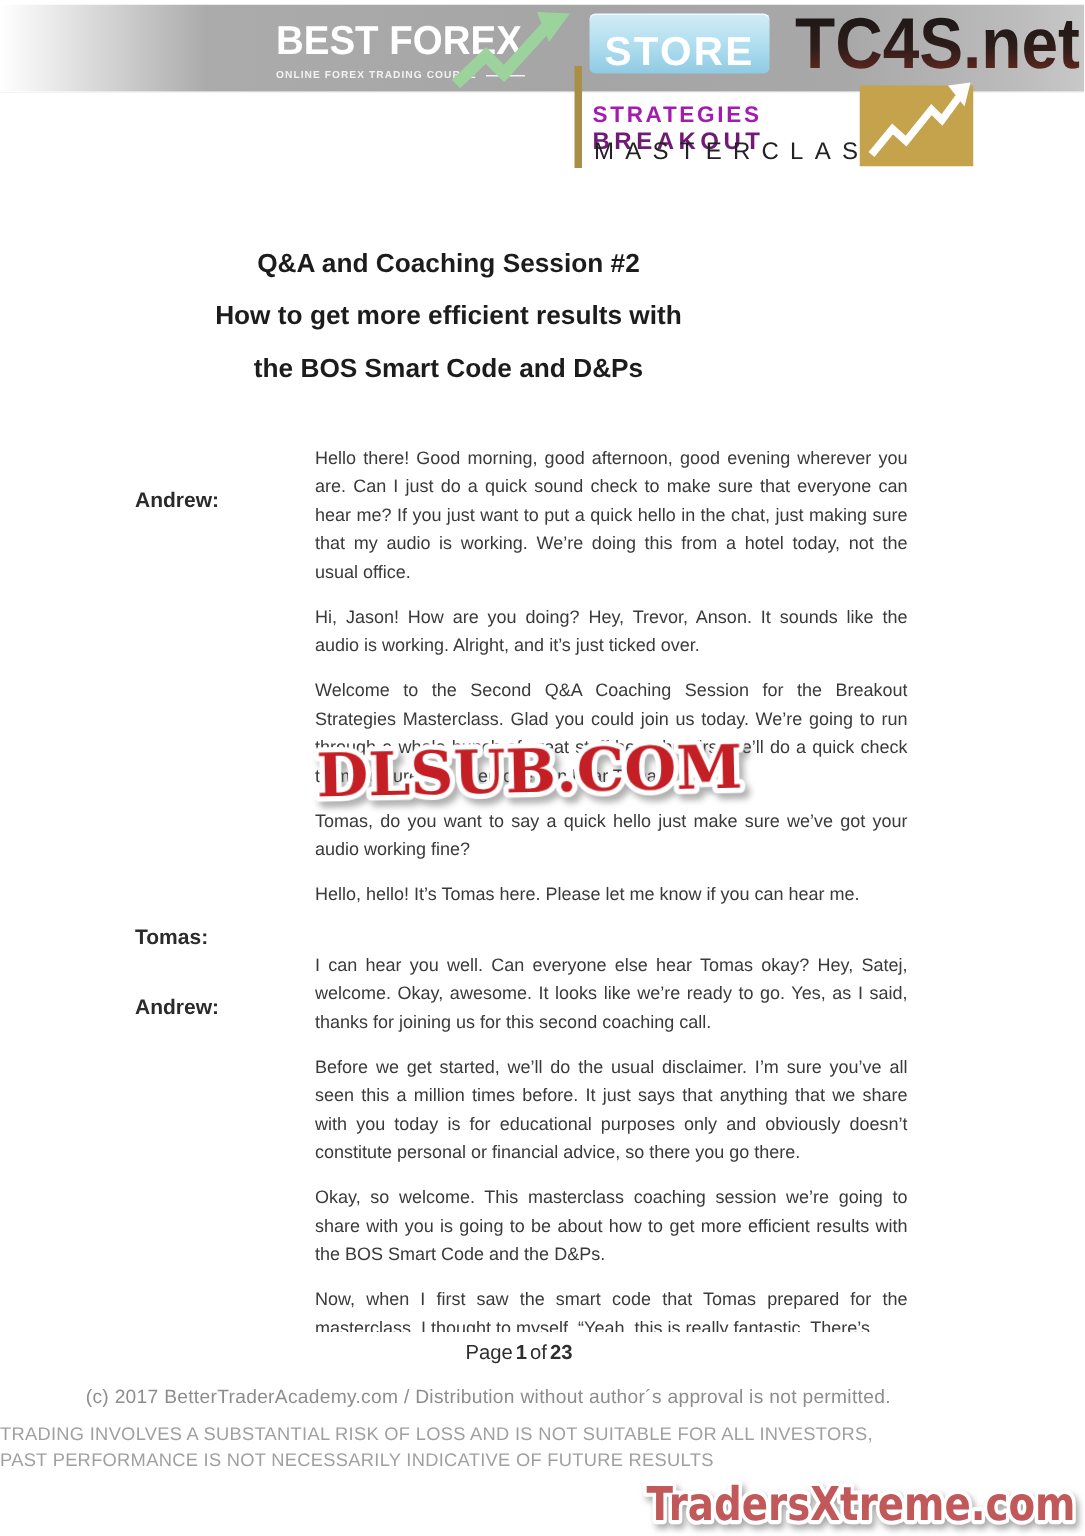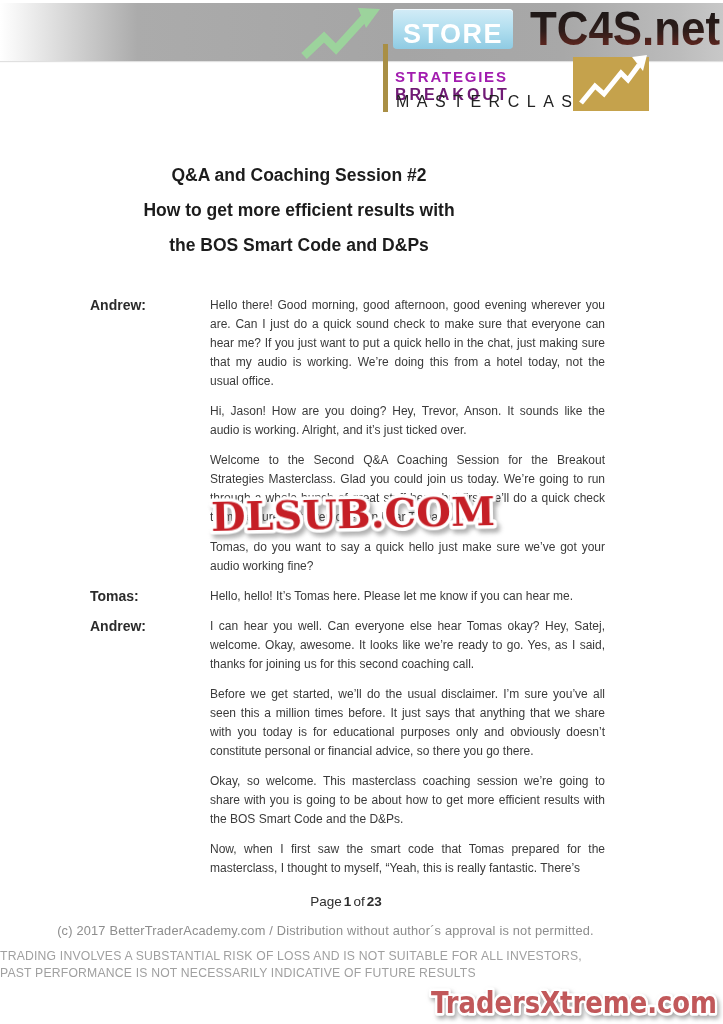--- a/index.html
+++ b/index.html
@@ -32,21 +32,21 @@
   .bo-icon{position:absolute;left:190px;top:11px;}
 
   
   .doc-title{position:absolute;left:0;top:158px;width:598px;text-align:center;
              font-size:17.5px;font-weight:bold;color:#1c1c1c;line-height:35px;}
 
   
   .transcript{position:absolute;left:90px;top:296px;width:515px;max-height:592px;overflow:hidden;
               color:#3a3a3a;}
   .row{display:flex;}
-  .speaker{flex:none;width:120px;font-size:14px;font-weight:bold;color:#2b2b2b;line-height:19px;}
+  .speaker{flex:none;width:120px;font-size:14px;font-weight:bold;color:#2b2b2b;line-height:19px;margin-top:28px;}
   .dialogue{width:395px;}
   .dialogue p{margin:0 0 11px 0;font-size:12px;line-height:19px;text-align:justify;}
 
   
   .page-num{position:absolute;left:0;top:894px;width:690px;text-align:center;
             font-size:13.5px;color:#2e2e2e;}
   .page-num b{font-weight:bold;}
   .page-num span{margin:0 2px;}
   .copyright{position:absolute;left:0;top:923px;width:651px;text-align:center;
              font-size:12.8px;color:#8d8d8d;letter-spacing:.2px;}
@@ -60,20 +60,27 @@
              filter:drop-shadow(2px 3px 2px rgba(100,100,100,.55));}
   svg text.outlined{paint-order:stroke fill;stroke:#ffffff;stroke-linejoin:round;stroke-linecap:round;}
 </style>
 </head>
 <body>
 
 <div class="page">
 
   <div class="banner"></div>
 
+  <div class="bfs-wrap">
+    <div class="bfs-main">BEST FOREX</div>
+    <div class="bfs-tagline">
+      <span>ONLINE FOREX TRADING COURSE</span>
+      <span class="dash"></span>
+    </div>
+  </div>
 
   <svg class="green-arrow" width="102" height="54" viewBox="0 0 102 54">
     <polyline points="4,50 24,31 36,43 66,10" fill="none" stroke="#9cd39c" stroke-width="8"></polyline>
     <polygon points="58,2 80,3 66,22" fill="#9cd39c"></polygon>
   </svg>
 
   <div class="store-box">
     <span>STORE</span>
   </div>
 

